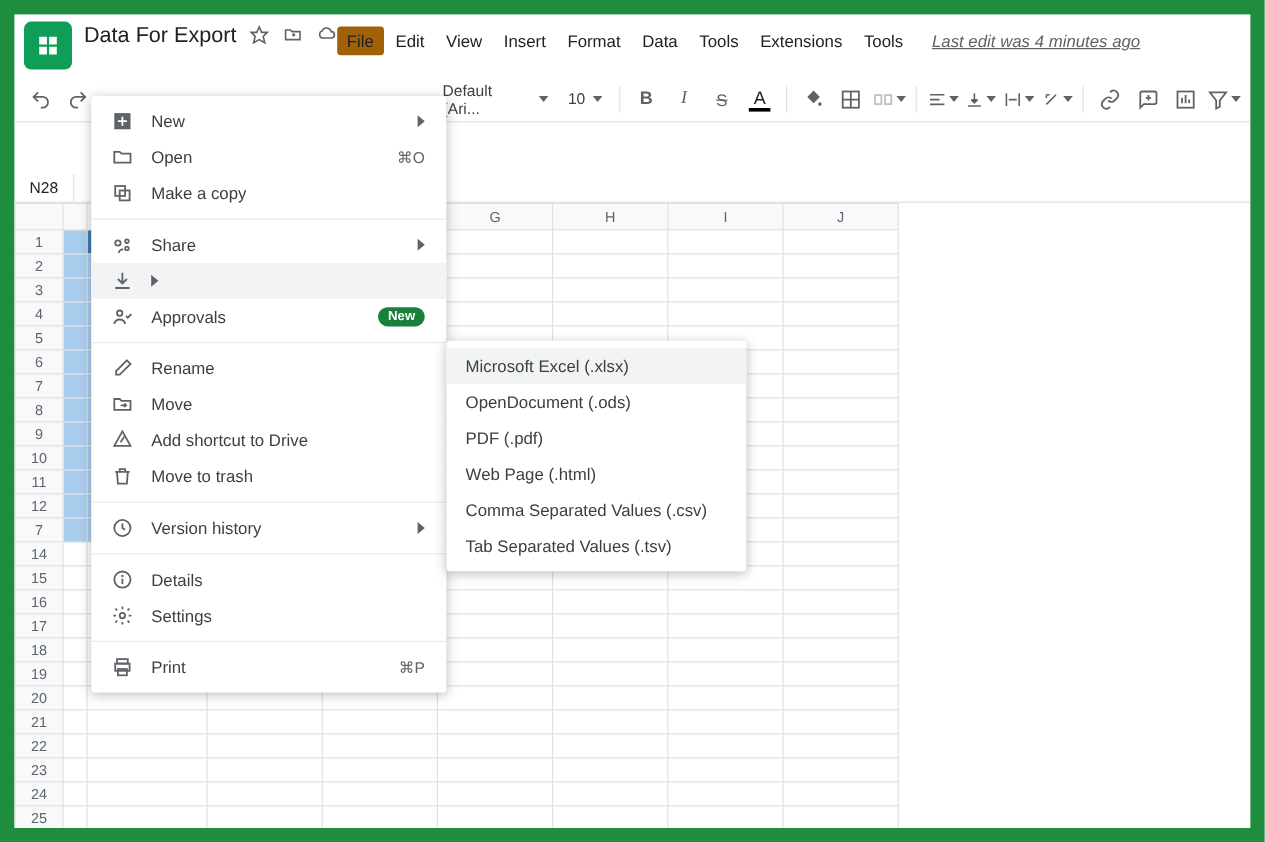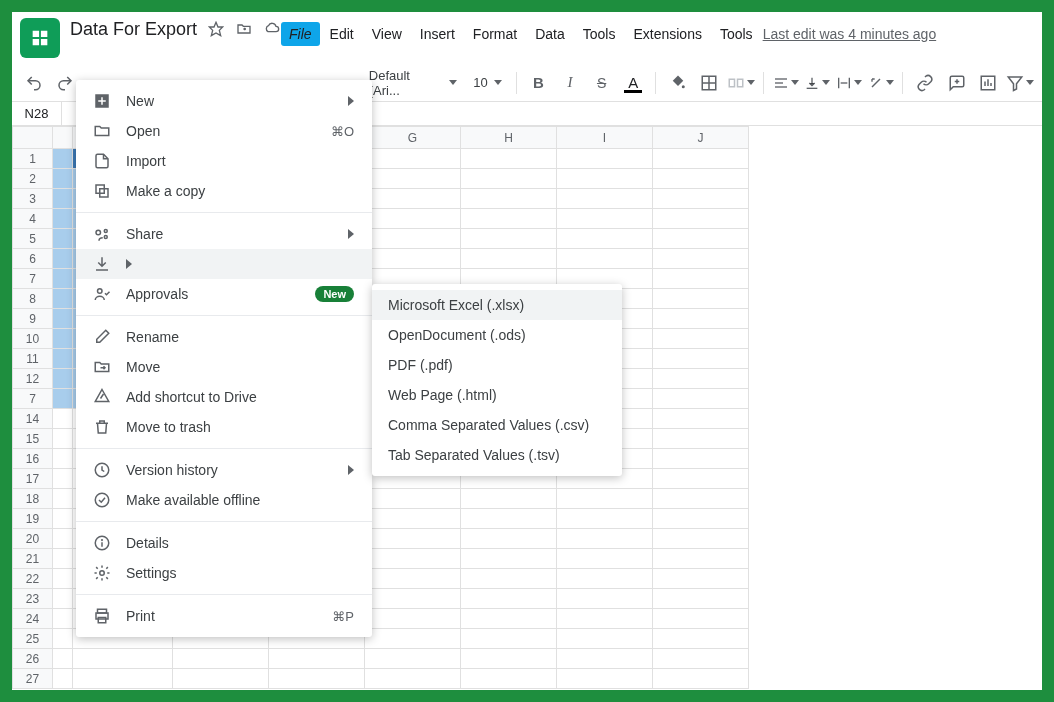--- a/index.html
+++ b/index.html
@@ -11,34 +11,34 @@
   .header { display: flex; align-items: flex-start; padding: 6px 8px 0 8px; }
   .logo { width: 40px; height: 40px; background: #0f9d58; border-radius: 6px; display: flex; align-items: center; justify-content: center; margin-right: 10px; flex-shrink: 0; }
   .logo svg { width: 22px; height: 22px; fill: #fff; }
   .title-area { display: flex; }
   .title-row { display: flex; align-items: center; gap: 10px; height: 22px; }
   .doc-title { font-size: 18px; color: #202124; }
   .title-icons { display: flex; gap: 10px; color: #5f6368; }
   .title-icons span { width: 18px; height: 18px; display: inline-flex; align-items: center; justify-content: center; }
   .menubar { display: flex; align-items: center; gap: 2px; margin-top: 4px; font-size: 14px; }
   .menubar .mitem { padding: 4px 8px; border-radius: 3px; cursor: default; }
-  .menubar .mitem.active { background: #0ea5e9; font-style: italic; }
-  .last-edit { color: #5f6368; text-decoration: underline; cursor: default; }
+  .menubar .mitem.active { background: #a16207; }
+  .last-edit { color: #5f6368; text-decoration: underline; margin-left: 14px; cursor: default; font-style: italic; }
 
   
   .toolbar { height: 38px; border-bottom: 1px solid #e0e0e0; display: flex; align-items: center; padding: 0 8px; gap: 4px; margin-top: 6px; color: #5f6368; }
   .tb-btn { width: 28px; height: 28px; display: flex; align-items: center; justify-content: center; border-radius: 3px; cursor: default; }
   .tb-sep { width: 1px; height: 22px; background: #e0e0e0; margin: 0 4px; }
   .tb-select { display: flex; align-items: center; gap: 6px; padding: 0 6px; height: 28px; font-size: 13px; color: #3c4043; }
   .caret { width: 0; height: 0; border-left: 4px solid transparent; border-right: 4px solid transparent; border-top: 5px solid #5f6368; }
   .tb-text-a { position: relative; }
   .tb-text-a::after { content:""; position:absolute; bottom:4px; left:5px; width:18px; height:3px; background:#000; }
 
   
-  .namebox-row { display: flex; align-items: flex-start; height: 24px; border-bottom: 1px solid #e0e0e0; }
+  .namebox-row { display: flex; align-items: flex-start; height: 24px; border-bottom: 1px solid #e0e0e0; margin-top: 43px; }
   .namebox { width: 50px; text-align: center; font-size: 13px; border-right: 1px solid #e0e0e0; height: 100%; display:flex; align-items:center; justify-content:center; }
 
   
   .grid-wrap { position: relative; }
   table.sheet { border-collapse: collapse; table-layout: fixed; }
   table.sheet th, table.sheet td { border: 1px solid #e0e0e0; font-size: 12px; font-weight: normal; }
   .colhdr th { background: #f8f9fa; color: #5f6368; text-align: center; height: 22px; }
   .colhdr th:first-child { width: 40px; }
   .rowhdr { background: #f8f9fa; color: #5f6368; text-align: center; width: 40px; height: 20px; font-size:11px; }
   .col-d { width: 100px; }
@@ -571,29 +571,20 @@
             <svg width="18" height="18" viewBox="0 0 24 24" fill="none" stroke="#5f6368" stroke-width="2">
               <path d="M3 6h6l2 2h10v10H3z"></path>
             </svg>
           </span>
           <span class="mlabel">Open</span>
           <span class="shortcut">⌘O</span>
         </div>
         <div class="menu-item ">
           <span class="micon">
             <svg width="18" height="18" viewBox="0 0 24 24" fill="none" stroke="#5f6368" stroke-width="2">
-              <path d="M14 3H6a2 2 0 0 0-2 2v14a2 2 0 0 0 2 2h12a2 2 0 0 0 2-2V9z"></path>
-              <path d="M14 3v6h6"></path>
-            </svg>
-          </span>
-          <span class="mlabel">Import</span>
-        </div>
-        <div class="menu-item ">
-          <span class="micon">
-            <svg width="18" height="18" viewBox="0 0 24 24" fill="none" stroke="#5f6368" stroke-width="2">
               <rect x="9" y="9" width="11" height="11"></rect>
               <rect x="4" y="4" width="11" height="11"></rect>
             </svg>
           </span>
           <span class="mlabel">Make a copy</span>
         </div>
         <div class="menu-sep"></div>
         <div class="menu-item ">
           <span class="micon">
             <svg width="18" height="18" viewBox="0 0 24 24" fill="none" stroke="#5f6368" stroke-width="2">
@@ -665,29 +656,20 @@
         <div class="menu-item ">
           <span class="micon">
             <svg width="18" height="18" viewBox="0 0 24 24" fill="none" stroke="#5f6368" stroke-width="2">
               <circle cx="12" cy="12" r="9"></circle>
               <path d="M12 7v5l3 2"></path>
             </svg>
           </span>
           <span class="mlabel">Version history</span>
           <span class="submenu-caret"></span>
         </div>
-        <div class="menu-item ">
-          <span class="micon">
-            <svg width="18" height="18" viewBox="0 0 24 24" fill="none" stroke="#5f6368" stroke-width="2">
-              <circle cx="12" cy="12" r="9"></circle>
-              <path d="M8 12l3 3 5-6"></path>
-            </svg>
-          </span>
-          <span class="mlabel">Make available offline</span>
-        </div>
         <div class="menu-sep"></div>
         <div class="menu-item ">
           <span class="micon">
             <svg width="18" height="18" viewBox="0 0 24 24" fill="none" stroke="#5f6368" stroke-width="2">
               <circle cx="12" cy="12" r="9"></circle>
               <line x1="12" y1="11" x2="12" y2="17"></line>
               <circle cx="12" cy="8" r="0.5" fill="#5f6368"></circle>
             </svg>
           </span>
           <span class="mlabel">Details</span>

